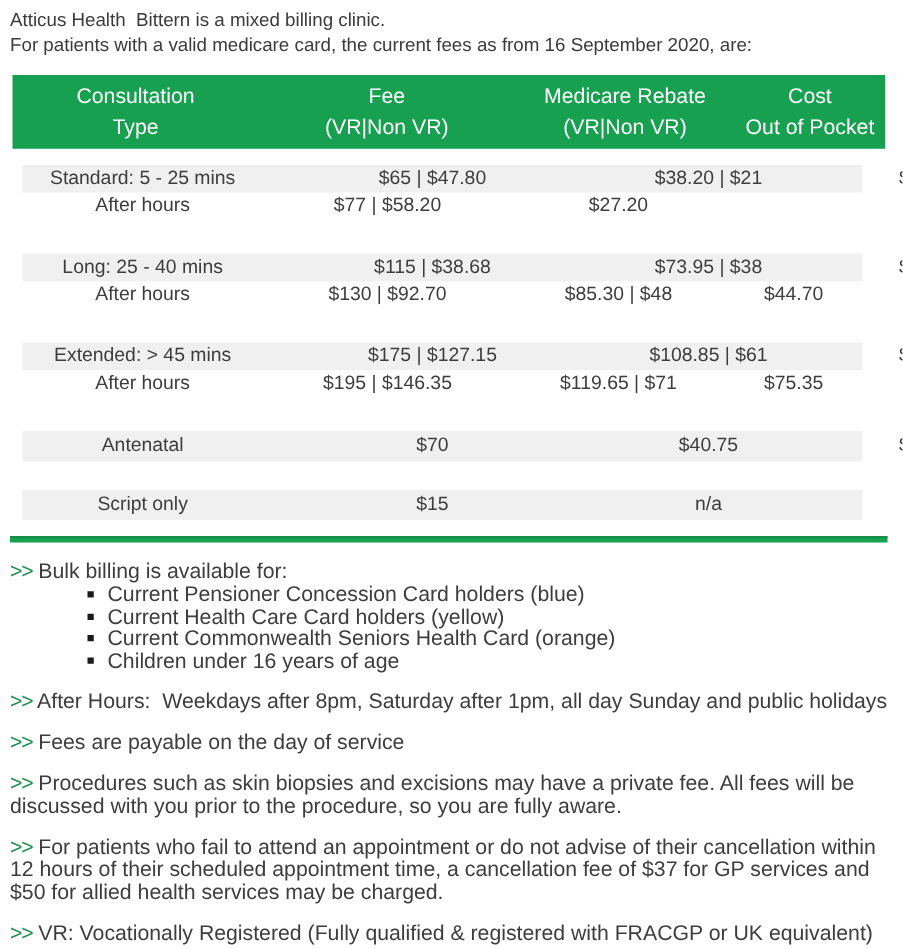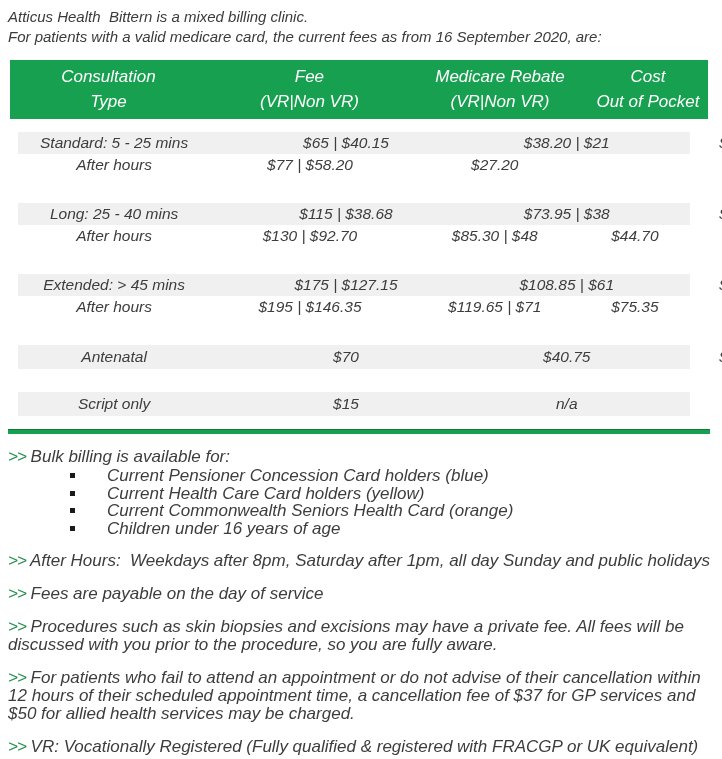--- a/index.html
+++ b/index.html
@@ -10,21 +10,21 @@
     --body-text: #3D3D3D;
   }
   * { margin: 0; padding: 0; box-sizing: border-box; }
   html, body { background: #fff; }
   body {
     width: 722px; height: 759px;
     font-family: "Liberation Sans", "DejaVu Sans", sans-serif;
     color: var(--body-text);
     overflow: hidden;
   }
-  .page { padding: 7px 0 0 8px; font-style: italic; }
+  .page { padding: 7px 0 0 8px; }
 
   
   .intro p {
     font-size: 15px; line-height: 20px;
     white-space: pre-wrap; color: #3b3b3b;
   }
 
   
   .thead {
     margin-top: 13px; margin-left: 2px;
@@ -63,21 +63,21 @@
     background: var(--green);
     border-top: 1px solid #0F7A3C;
   }
 
   
   .notes { margin-top: 14px; width: 707px; font-size: 17px; }
   .note { line-height: 18px; white-space: pre-wrap; }
   .note + .note, .bullets + .note { margin-top: 15px; }
   .arrow { color: var(--arrow-green); letter-spacing: -1px; }
   .bullets { list-style: none; margin: 1px 0 0 0; padding-left: 62px; }
-  .bullets li { line-height: 17.5px; display: flex; align-items: center; gap: 21px; }
+  .bullets li { line-height: 17.5px; display: flex; align-items: center; }
   .sq {
     display: inline-block; width: 5px; height: 5px;
     background: #1a1a1a; margin-right: 11px; flex: 0 0 auto;
   }
 </style>
 </head>
 <body>
 
 <div class="page">
 
@@ -101,21 +101,21 @@
     </div>
     <div class="hcell">
       <div>Cost</div>
       <div>Out of Pocket</div>
     </div>
   </div>
 
   <div class="tbody">
     <div class="trow shaded">
       <div>Standard: 5 - 25 mins</div>
-      <div>$65 | $40.15</div>
+      <div>$65 | $47.80</div>
       <div>$38.20 | $21</div>
       <div>$26.80</div>
     </div>
     <div class="trow">
       <div>After hours</div>
       <div>$77 | $58.20</div>
       <div>$27.20</div>
     </div>
     <div class="gap-lg"></div>
     <div class="trow shaded">

